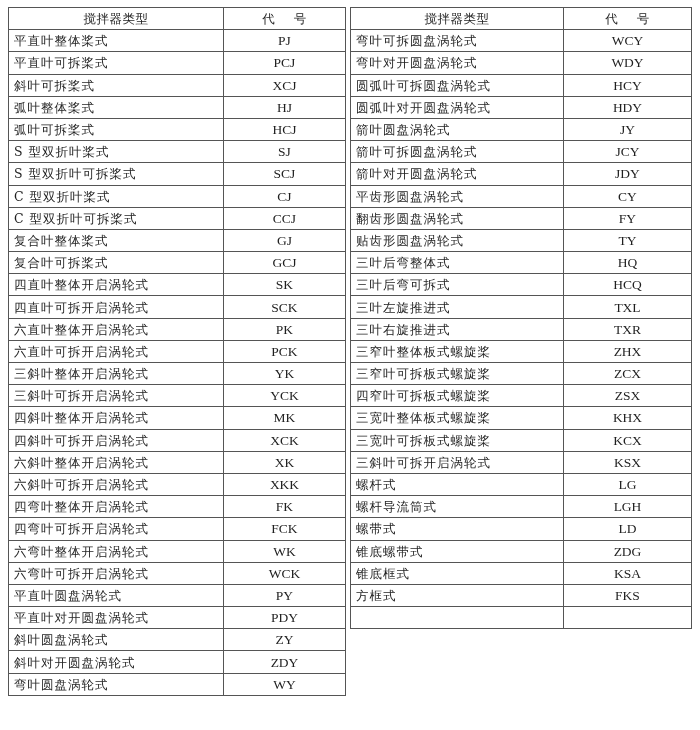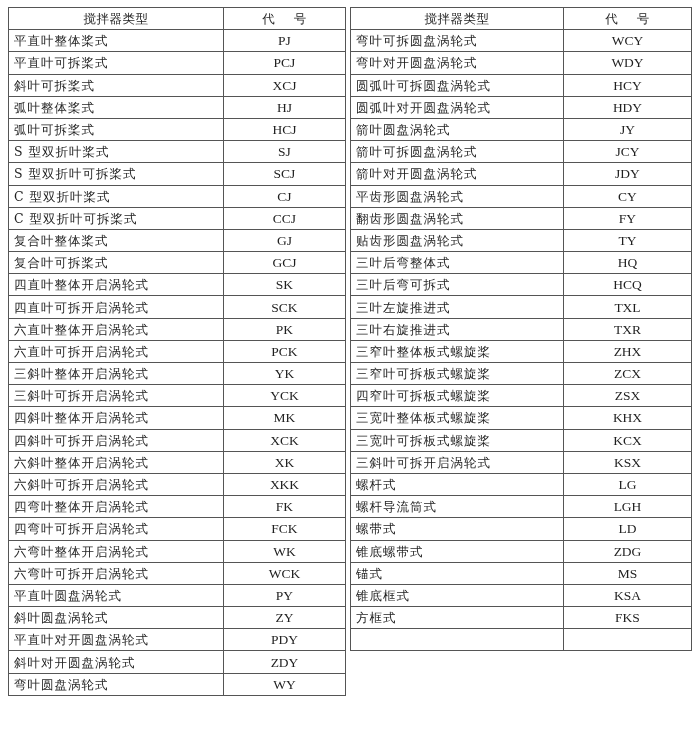--- a/index.html
+++ b/index.html
@@ -168,26 +168,26 @@
       </tr>
       <tr>
         <td class="name">六弯叶可拆开启涡轮式</td>
         <td class="code">WCK</td>
       </tr>
       <tr>
         <td class="name">平直叶圆盘涡轮式</td>
         <td class="code">PY</td>
       </tr>
       <tr>
+        <td class="name">平直叶对开圆盘涡轮式</td>
+        <td class="code">PDY</td>
+      </tr>
+      <tr>
         <td class="name">斜叶圆盘涡轮式</td>
         <td class="code">ZY</td>
-      </tr>
-      <tr>
-        <td class="name">平直叶对开圆盘涡轮式</td>
-        <td class="code">PDY</td>
       </tr>
       <tr>
         <td class="name">斜叶对开圆盘涡轮式</td>
         <td class="code">ZDY</td>
       </tr>
       <tr>
         <td class="name">弯叶圆盘涡轮式</td>
         <td class="code">WY</td>
       </tr>
     </tbody>
@@ -295,24 +295,20 @@
       </tr>
       <tr>
         <td class="name">螺带式</td>
         <td class="code">LD</td>
       </tr>
       <tr>
         <td class="name">锥底螺带式</td>
         <td class="code">ZDG</td>
       </tr>
       <tr>
-        <td class="name">锚式</td>
-        <td class="code">MS</td>
-      </tr>
-      <tr>
         <td class="name">锥底框式</td>
         <td class="code">KSA</td>
       </tr>
       <tr>
         <td class="name">方框式</td>
         <td class="code">FKS</td>
       </tr>
       <tr>
         <td class="name"></td>
         <td class="code"></td>

